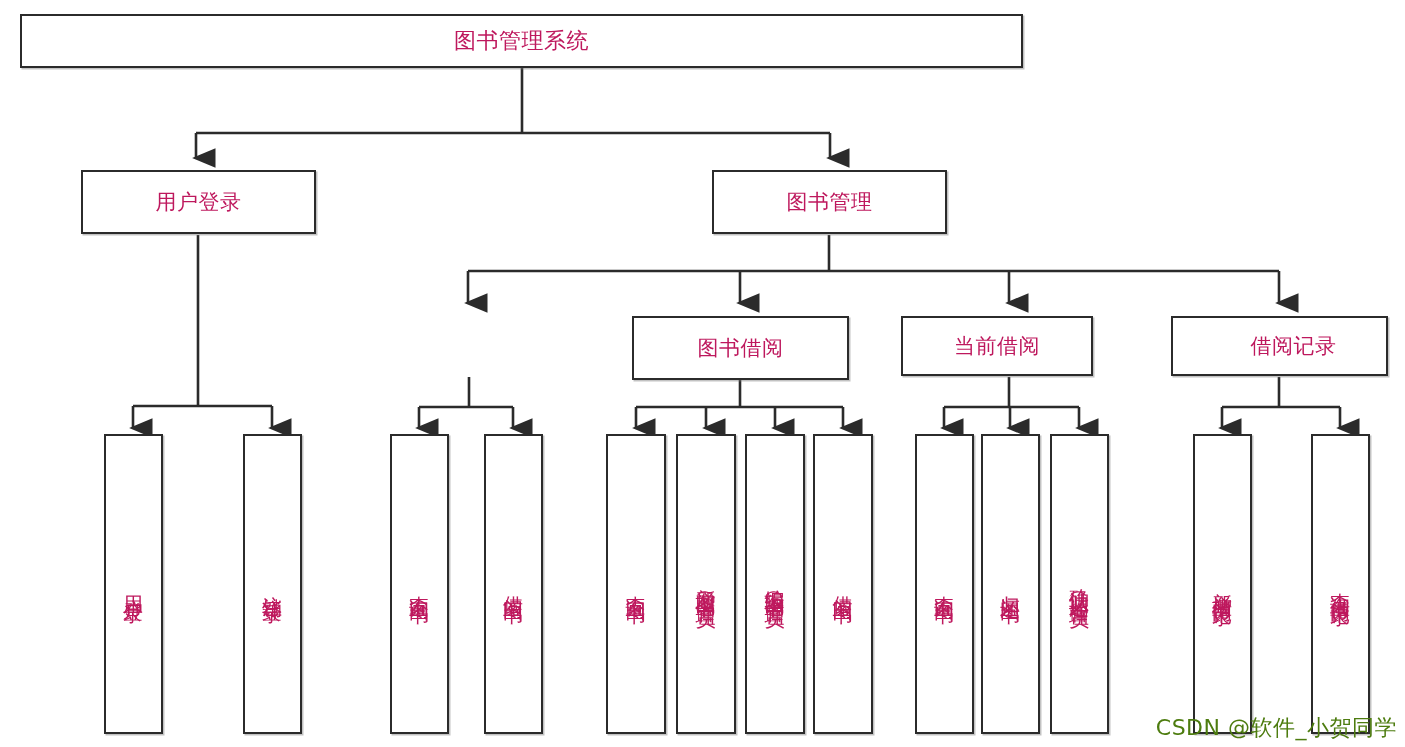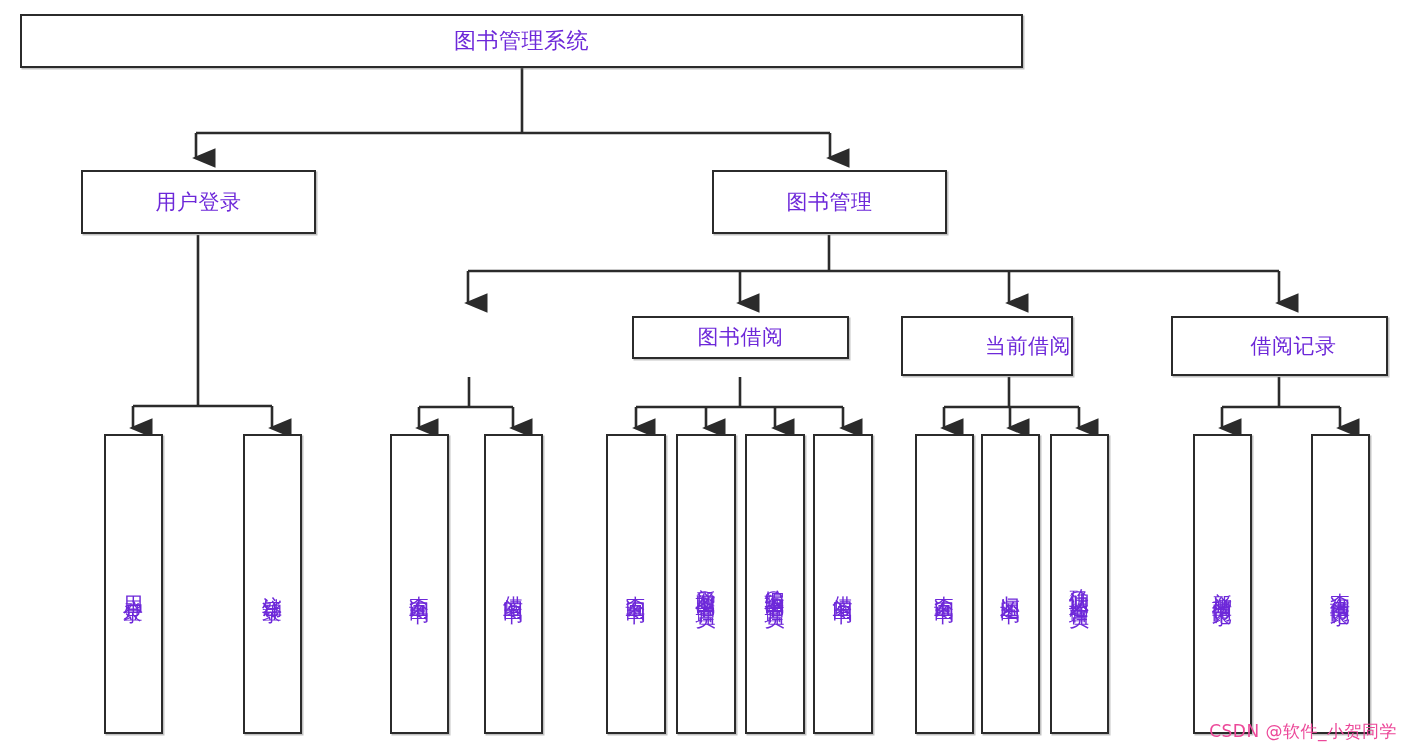--- a/index.html
+++ b/index.html
@@ -26,21 +26,21 @@
     pointer-events: none;
   }
   .node {
     position: absolute;
     box-sizing: border-box;
     background: #ffffff;
     border: 2.5px solid #2b2b2b;
     display: flex;
     align-items: center;
     justify-content: center;
-    color: #6d28d9;
+    color: #be185d;
     box-shadow: 1.5px 1.5px 0 rgba(120,120,120,0.45);
   }
   .node .label {
     display: block;
     text-align: center;
     line-height: 1.18;
     letter-spacing: 0.5px;
   }
   
   .node.h .label {
@@ -59,22 +59,22 @@
     text-orientation: upright;
     font-size: 20px;
     letter-spacing: 3px;
     line-height: 1;
     white-space: nowrap;
   }
   .watermark {
     position: absolute;
     right: 8px;
     bottom: 4px;
-    font-size: 17px;
-    color: #ec4899;
+    font-size: 22px;
+    color: #4d7c0f;
     letter-spacing: 0.5px;
     white-space: nowrap;
     user-select: none;
   }
 </style>
 </head>
 <body>
 
 <div id="canvas">
 
@@ -132,24 +132,24 @@
     <span class="label">图书管理系统</span>
   </div>
 
   <div class="node h" style="left:81px; top:170px; width:235px; height:64px;">
     <span class="label">用户登录</span>
   </div>
   <div class="node h" style="left:712px; top:170px; width:235px; height:64px;align-items:center;">
     <span class="label">图书管理</span>
   </div>
 
-  <div class="node h" style="left:632px; top:316px; width:217px; height:43px;">
+  <div class="node h" style="left:632px; top:316px; width:217px; height:64px;">
     <span class="label">图书借阅</span>
   </div>
-  <div class="node h" style="left:901px; top:316px; width:172px; height:60px;justify-content:flex-end;">
+  <div class="node h" style="left:901px; top:316px; width:192px; height:60px;">
     <span class="label">当前借阅</span>
   </div>
   <div class="node h" style="left:1171px; top:316px; width:217px; height:60px;padding-left:28px;">
     <span class="label">借阅记录</span>
   </div>
 
   <div class="node v" style="left:104px; top:434px; width:59px; height:300px;">
     <span class="label">用户登录</span>
   </div>
   <div class="node v" style="left:243px; top:434px; width:59px; height:300px;">

